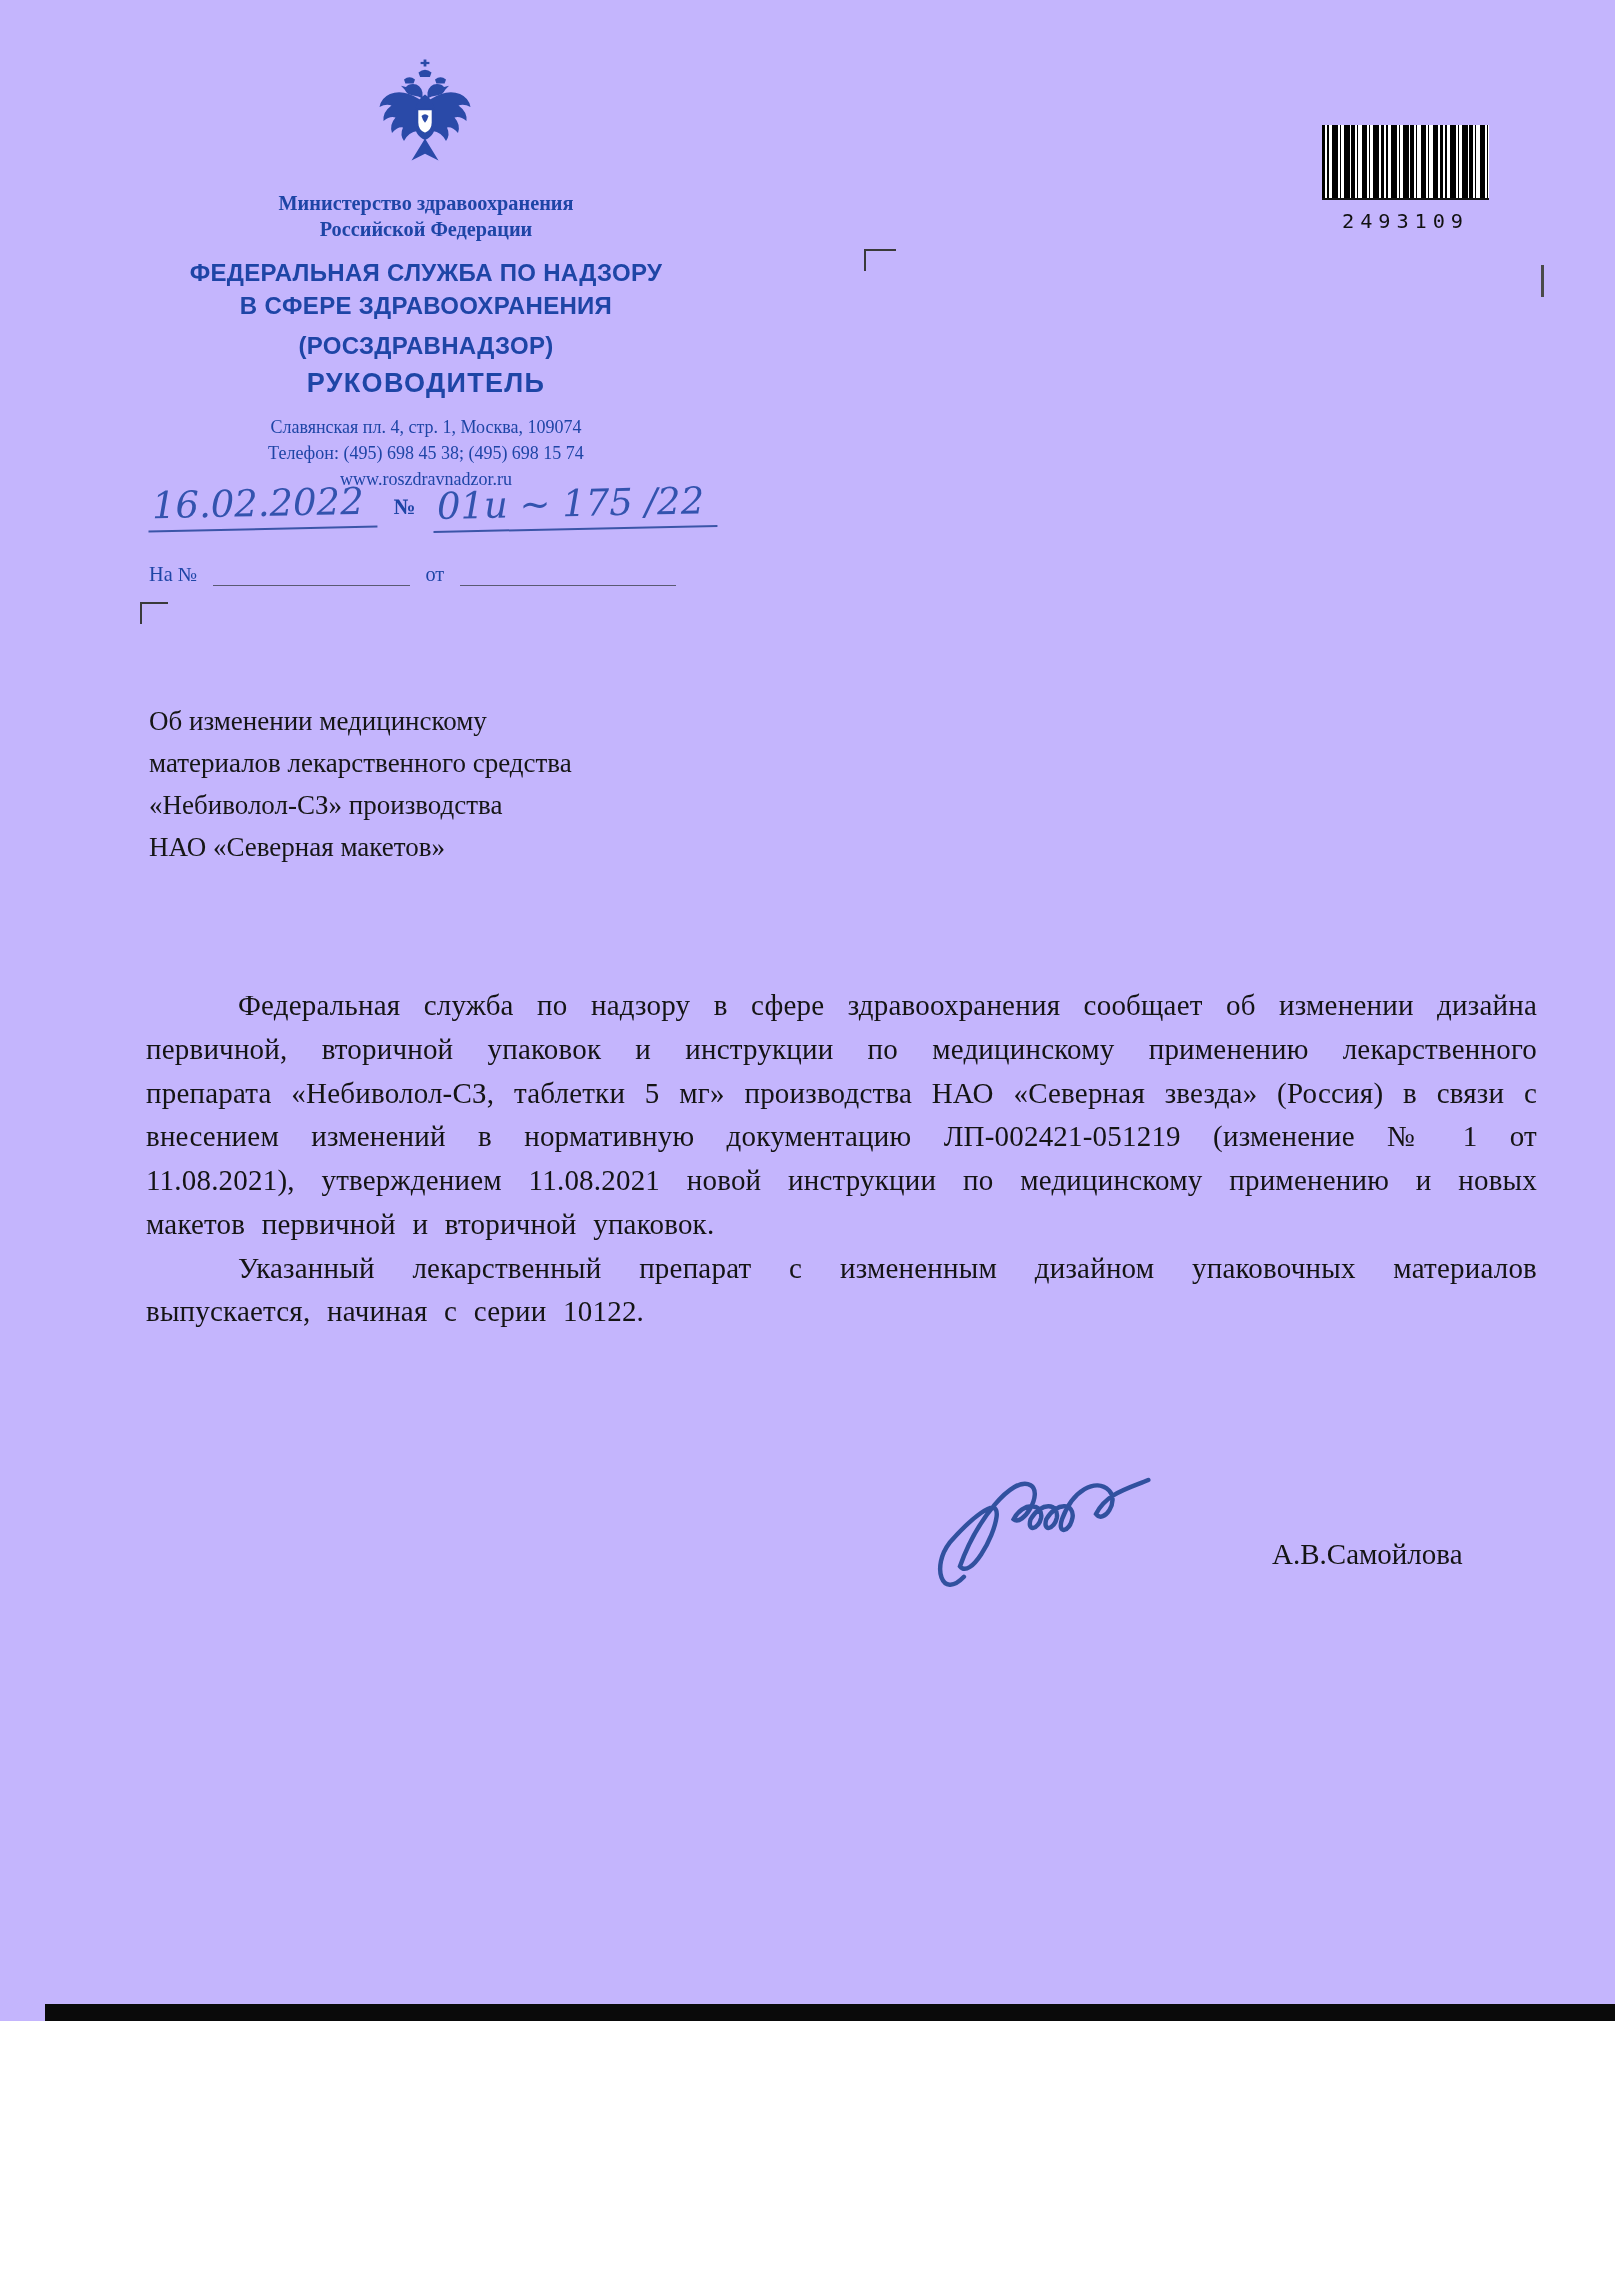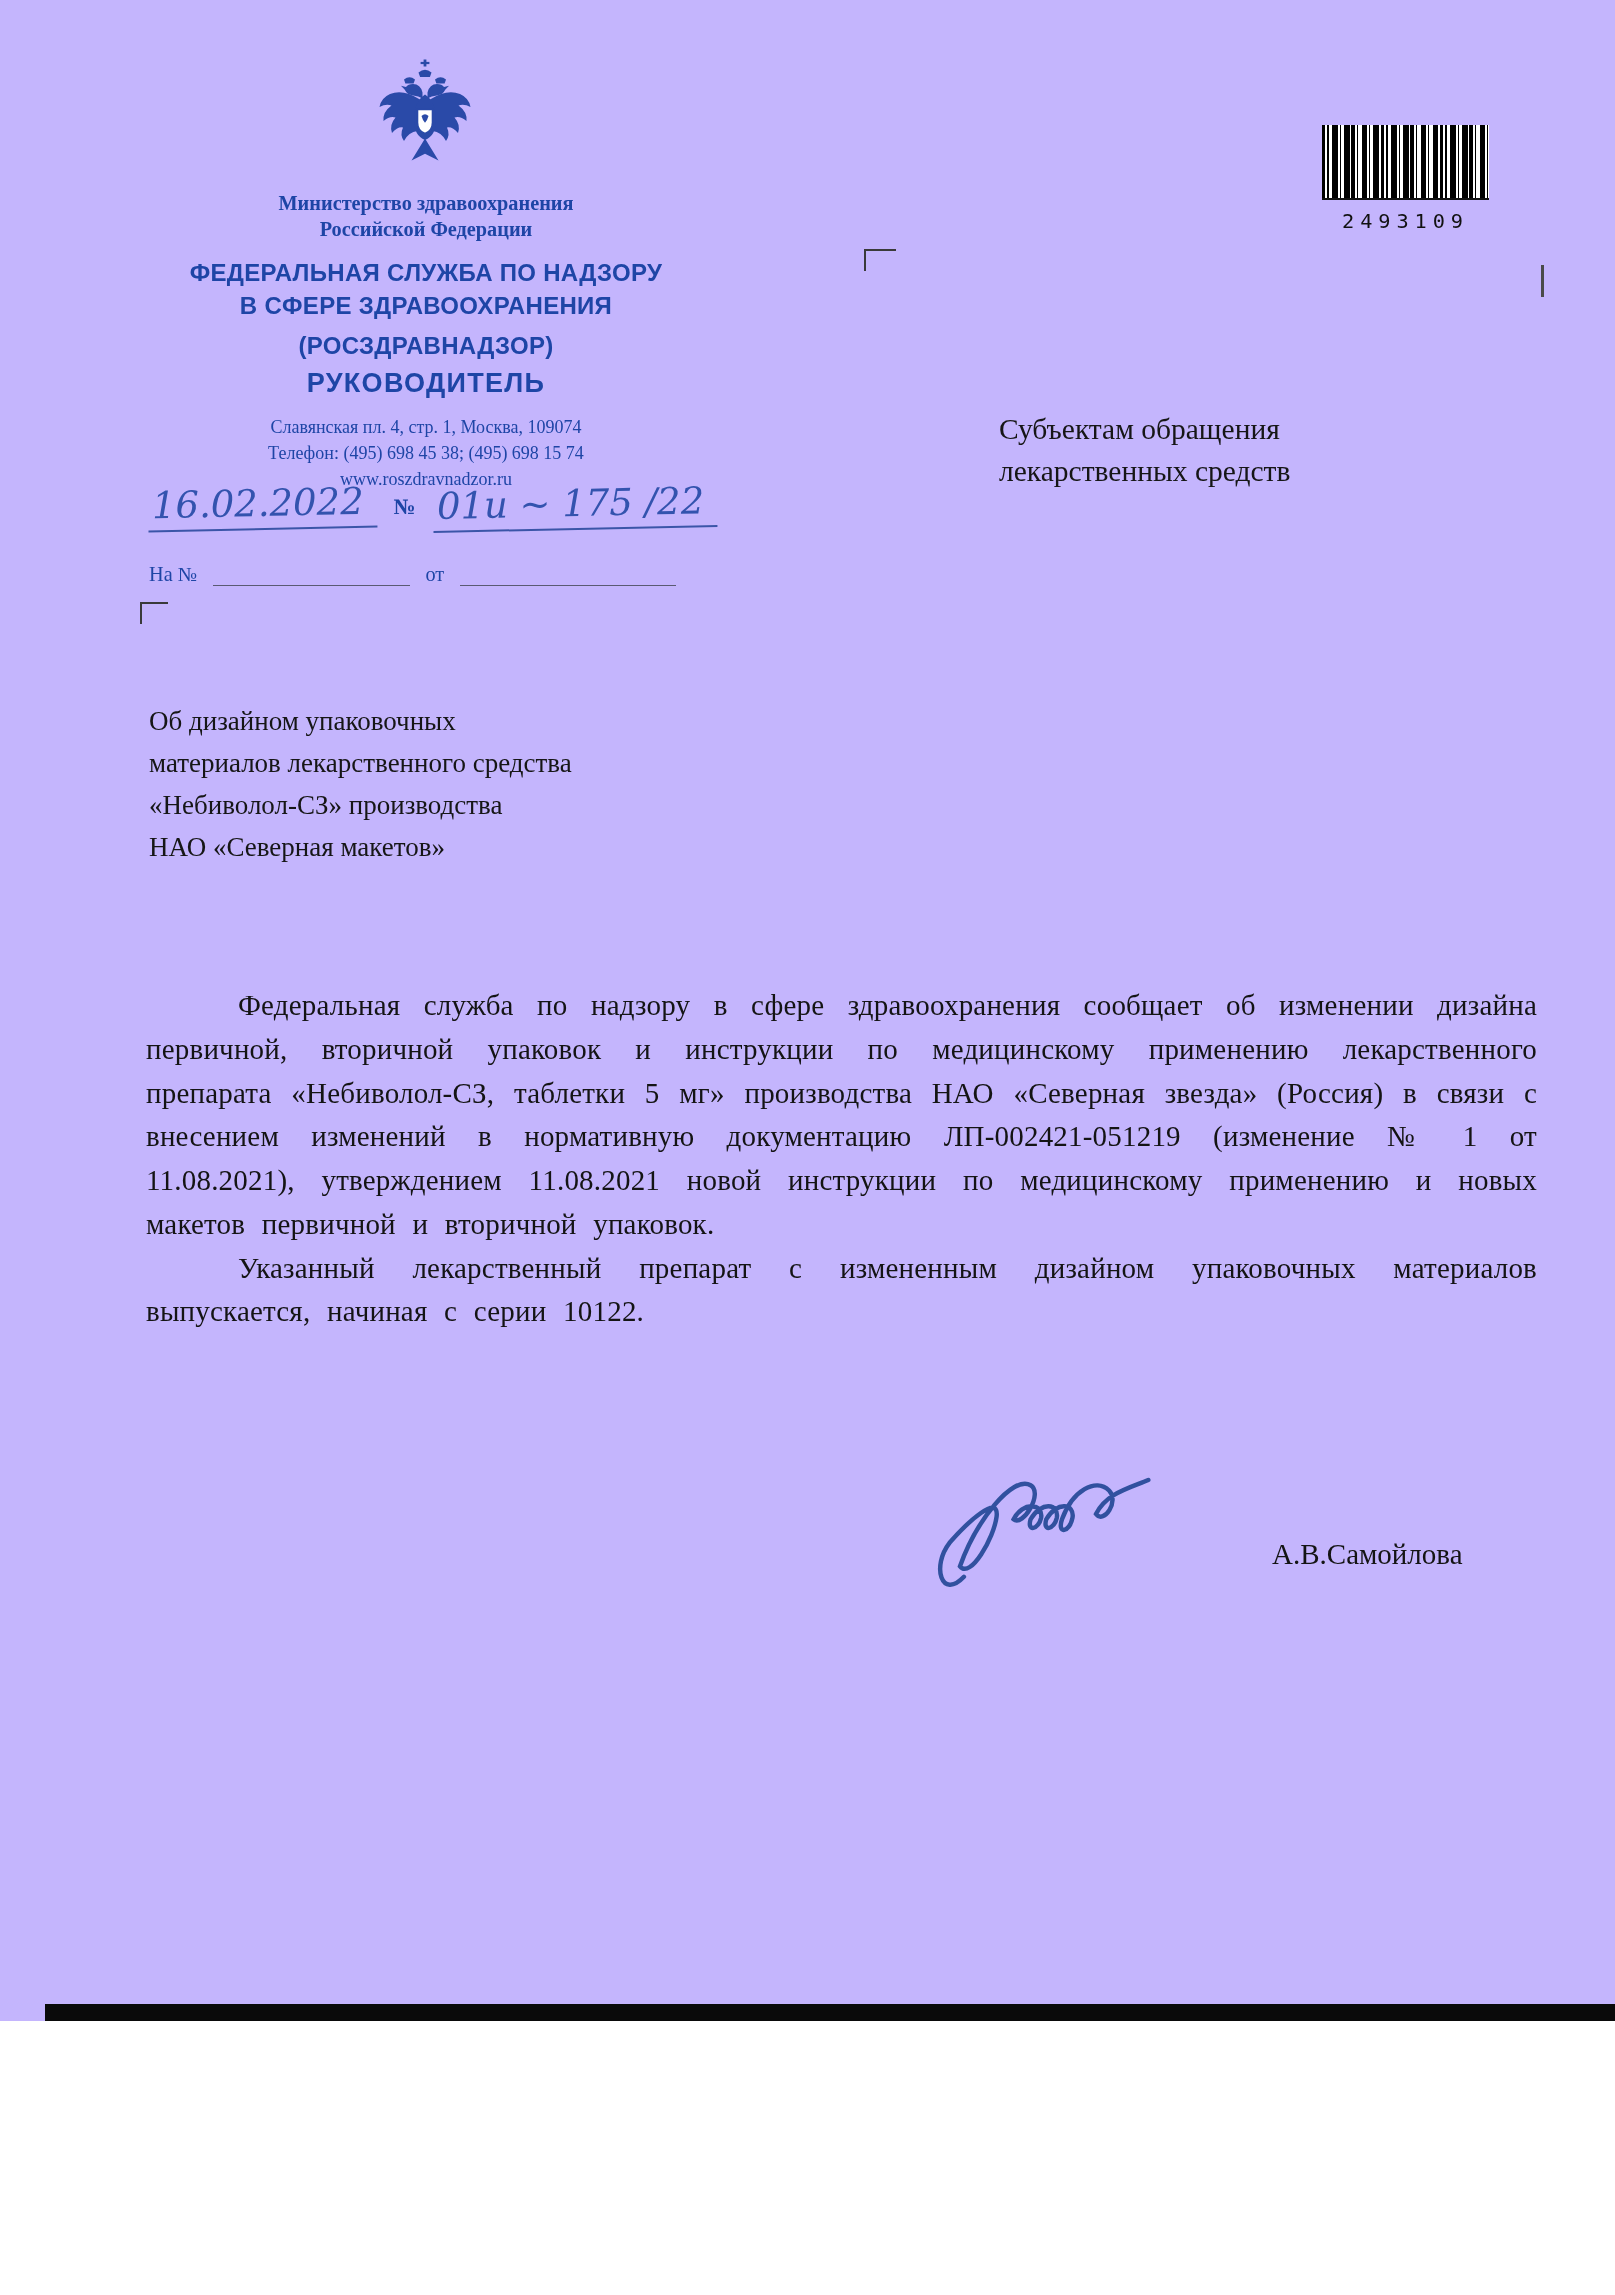--- a/index.html
+++ b/index.html
@@ -141,27 +141,23 @@
 
   <div class="corner-tr"></div>
   <div class="corner-bl"></div>
   <div class="right-tick"></div>
 
   <div class="barcode">
     <div class="bars"></div>
     <div class="barcode-number">2493109</div>
   </div>
 
-  <div class="addressee">
-    <div>Субъектам обращения</div>
-    <div>лекарственных средств</div>
-  </div>
 
   <div class="subject">
-    <div>Об дизайном упаковочных</div>
+    <div>Об изменении медицинскому</div>
     <div>материалов лекарственного средства</div>
     <div>«Небиволол-СЗ» производства</div>
     <div>НАО «Северная макетов»</div>
   </div>
 
   <div class="body-text">
     <p>Федеральная служба по надзору в сфере здравоохранения сообщает об изменении дизайна первичной, вторичной упаковок и инструкции по медицинскому применению лекарственного препарата «Небиволол-СЗ, таблетки 5 мг» производства НАО «Северная звезда» (Россия) в связи с внесением изменений в нормативную документацию ЛП-002421-051219 (изменение № 1 от 11.08.2021), утверждением 11.08.2021 новой инструкции по медицинскому применению и новых макетов первичной и вторичной упаковок.</p>
     <p>Указанный лекарственный препарат с измененным дизайном упаковочных материалов выпускается, начиная с серии 10122.</p>
   </div>
 

